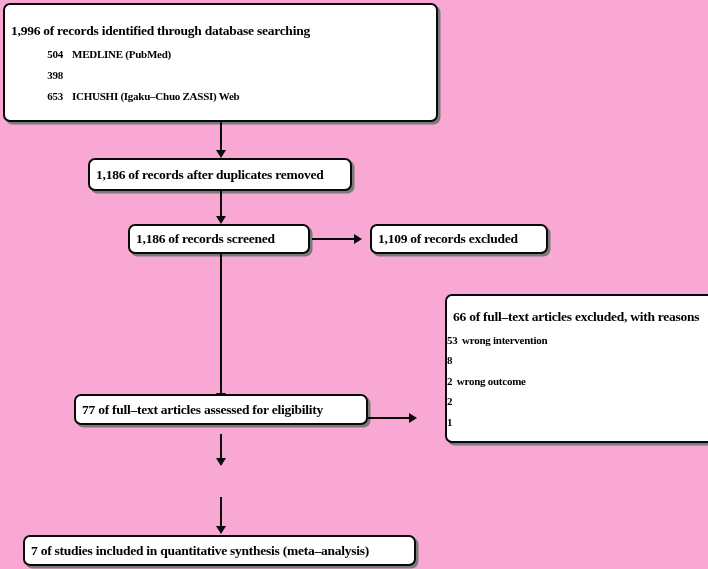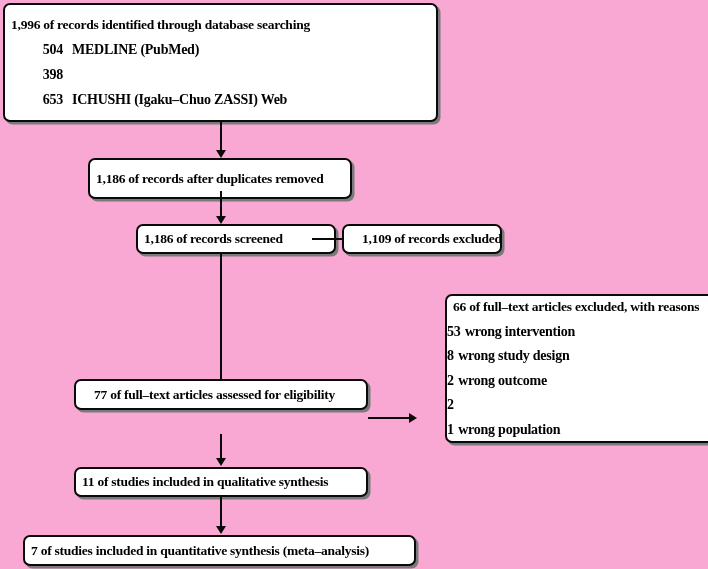--- a/index.html
+++ b/index.html
@@ -38,21 +38,21 @@
     padding-left: 6px;
   }
   .sub-list {
     margin: 0;
     padding: 0;
     list-style: none;
   }
   .sub-item {
     display: flex;
     font-weight: bold;
-    font-size: 14px;
+    font-size: 11px;
     color: #000000;
     letter-spacing: -0.25px;
     white-space: nowrap;
   }
   
   #box-identified .sub-item { padding-left: 24px; margin-top: 9px; }
   #box-identified .sub-count {
     width: 34px;
     text-align: right;
     margin-right: 9px;
@@ -105,79 +105,74 @@
       <li class="sub-item">
         <span class="sub-count">653</span>
         <span class="sub-label">ICHUSHI (Igaku–Chuo ZASSI) Web</span>
       </li>
     </ul>
   </div>
 
   <div class="vline" style="left:220px; top:122px; height:30px;"></div>
   <div class="arrow-down" style="left:216px; top:150px;"></div>
 
-  <div class="box" id="box-duplicates" style="left:88px; top:158px; width:264px; height:41px;">
+  <div class="box" id="box-duplicates" style="left:88px; top:158px; width:264px; height:33px;">
     <div class="box-line box-title">1,186 of records after duplicates removed</div>
   </div>
 
   <div class="vline" style="left:220px; top:191px; height:27px;"></div>
   <div class="arrow-down" style="left:216px; top:216px;"></div>
 
-  <div class="box" id="box-screened" style="left:136px; top:224px; width:200px; height:30px;">
+  <div class="box" id="box-screened" style="left:128px; top:224px; width:182px; height:30px;">
     <div class="box-line box-title">1,186 of records screened</div>
   </div>
 
   <div class="hline" style="left:312px; top:238px; width:44px;"></div>
   <div class="arrow-right" style="left:354px; top:234px;"></div>
 
-  <div class="box" id="box-records-excluded" style="left:342px; top:224px; width:160px; height:30px;padding-left:12px;">
+  <div class="box" id="box-records-excluded" style="left:370px; top:224px; width:178px; height:30px;">
     <div class="box-line box-title">1,109 of records excluded</div>
   </div>
 
   <div class="vline" style="left:220px; top:254px; height:141px;"></div>
   <div class="arrow-down" style="left:216px; top:393px;"></div>
 
   <div class="box" id="box-reasons" style="left:417px; top:294px; width:283px; height:149px;margin-left:28px;">
     <div class="box-line box-title">66 of full–text articles excluded, with reasons</div>
     <ul class="sub-list">
       <li class="sub-item">
         <span class="sub-count">53</span>
         <span class="sub-label">wrong intervention</span>
       </li>
       <li class="sub-item">
         <span class="sub-count">8</span>
-        <span class="sub-label">wrong study design</span>
       </li>
       <li class="sub-item">
         <span class="sub-count">2</span>
         <span class="sub-label">wrong outcome</span>
       </li>
       <li class="sub-item">
         <span class="sub-count">2</span>
       </li>
       <li class="sub-item">
         <span class="sub-count">1</span>
-        <span class="sub-label">wrong population</span>
       </li>
     </ul>
   </div>
 
-  <div class="box" id="box-eligibility" style="left:74px; top:379px; width:294px; height:31px;padding-left:12px;">
+  <div class="box" id="box-eligibility" style="left:74px; top:394px; width:294px; height:31px;">
     <div class="box-line box-title">77 of full–text articles assessed for eligibility</div>
   </div>
 
   <div class="hline" style="left:368px; top:417px; width:43px;"></div>
   <div class="arrow-right" style="left:409px; top:413px;"></div>
 
   <div class="vline" style="left:220px; top:434px; height:26px;"></div>
   <div class="arrow-down" style="left:216px; top:458px;"></div>
 
-  <div class="box" id="box-qualitative" style="left:74px; top:467px; width:294px; height:30px;">
-    <div class="box-line box-title">11 of studies included in qualitative synthesis</div>
-  </div>
 
   <div class="vline" style="left:220px; top:497px; height:30px;"></div>
   <div class="arrow-down" style="left:216px; top:526px;"></div>
 
   <div class="box" id="box-quantitative" style="left:23px; top:535px; width:393px; height:31px;">
     <div class="box-line box-title">7 of studies included in quantitative synthesis (meta–analysis)</div>
   </div>
 
 </div>
 

